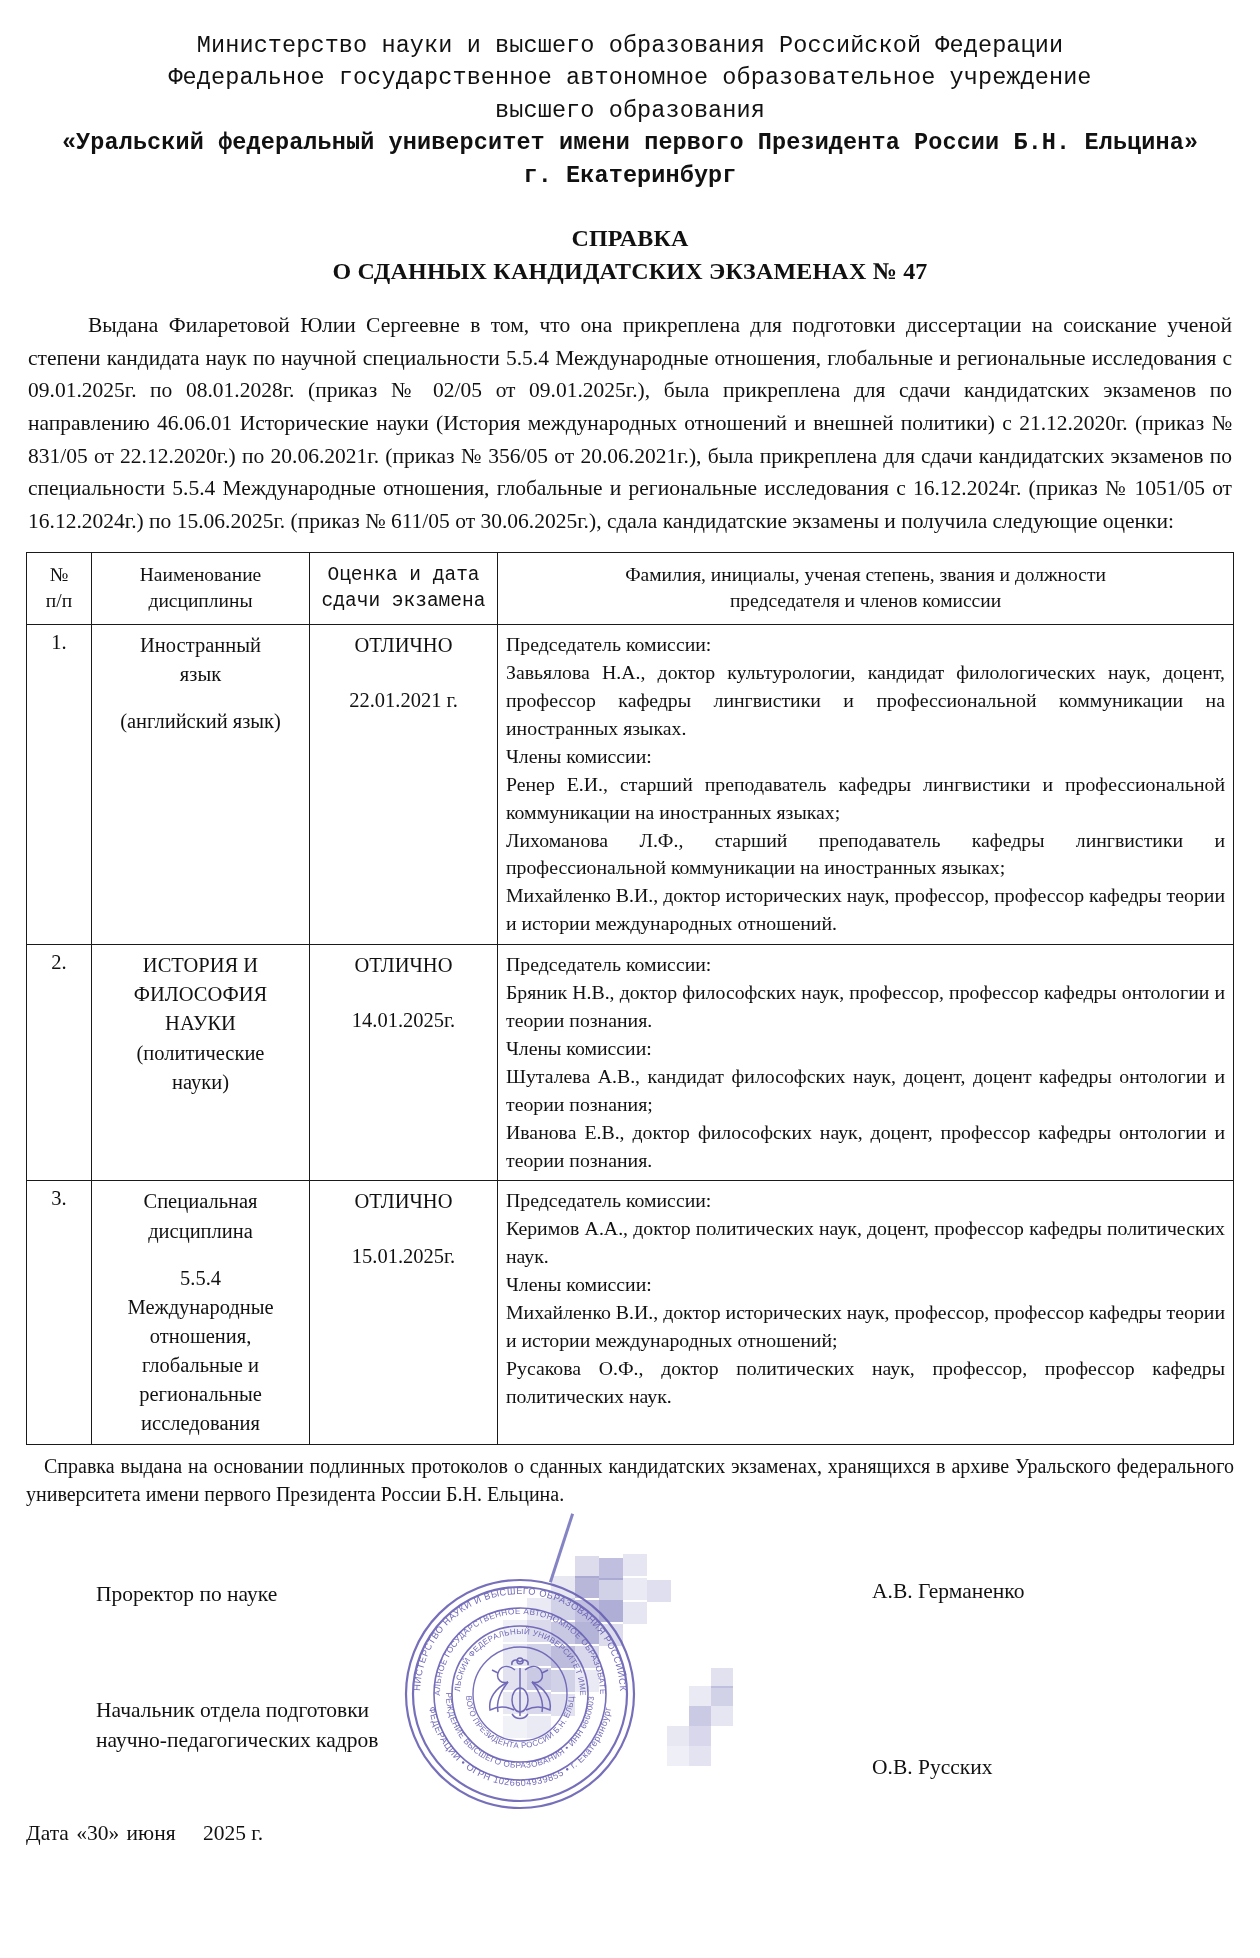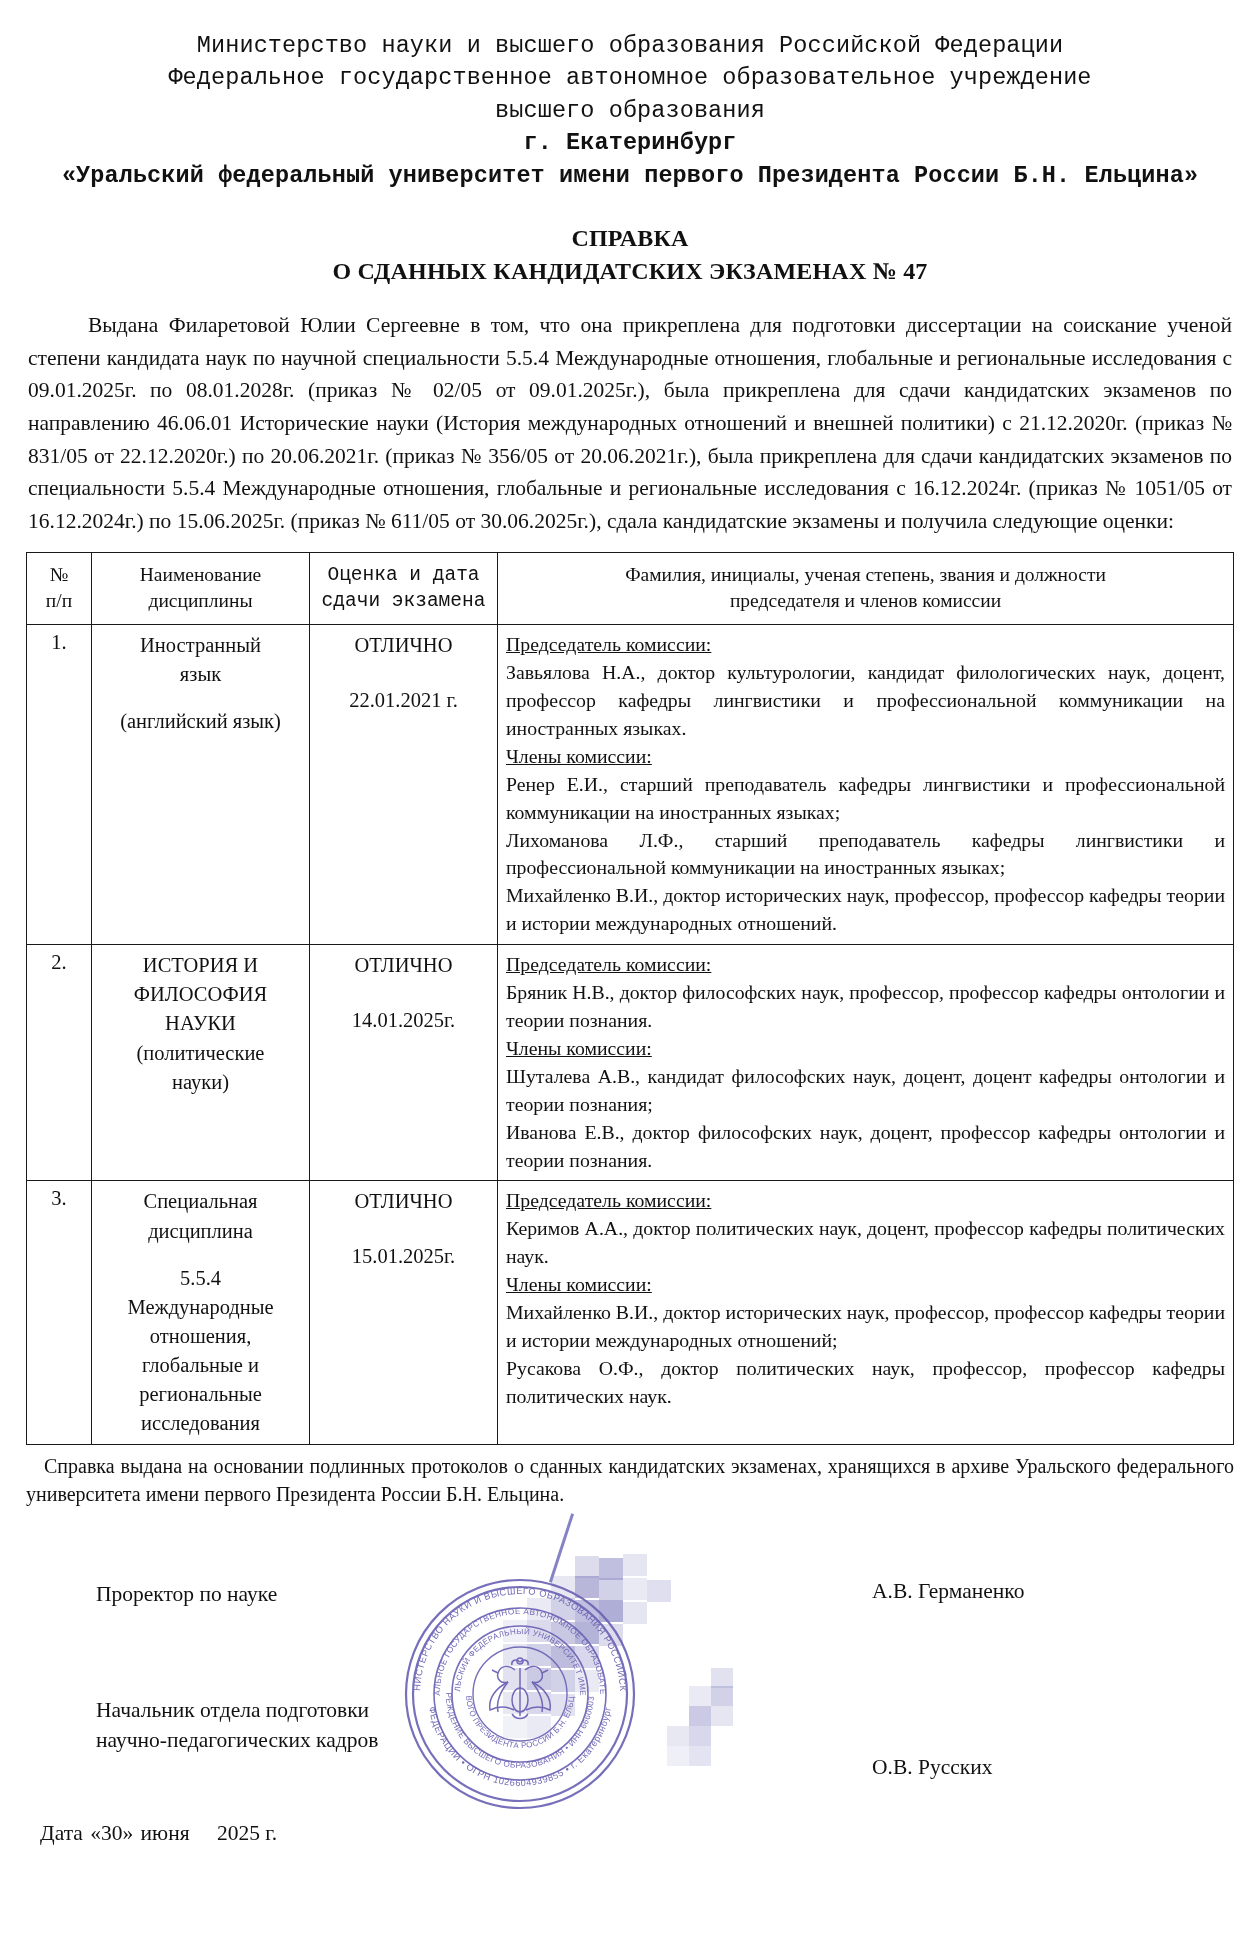--- a/index.html
+++ b/index.html
@@ -105,21 +105,20 @@
     padding-top: 36px;
   }
   .cell-mark .mark-date { display: block; margin-top: 26px; }
   .cell-comm {
     font-size: 19.8px;
     line-height: 1.41;
     text-align: justify;
     padding: 10px 10px 10px 10px;
   }
   .cell-comm .lbl {
-    text-decoration: underline;
     display: block;
     text-align: left;
   }
   .cell-comm .person {
     display: block;
     text-align: justify;
     text-align-last: left;
   }
 
   
@@ -157,21 +156,21 @@
     position: absolute;
     left: 872px;
     font-size: 21.5px;
     white-space: nowrap;
   }
   .sign-row.r1 .sign-name { top: 0px; }
   .sign-row.r2 .sign-name { top: 60px; }
 
   .date-line {
     margin-top: 10px;
-    padding-left: 40px;
+    padding-left: 26px;
     font-size: 21.5px;
   }
   .date-line .daynum { margin: 0 2px; }
   .date-line .year { margin-left: 22px; }
 
   
   .stamp-layer {
     position: absolute;
     left: 0; top: 0;
     width: 1260px;
@@ -217,22 +216,22 @@
 </style>
 </head>
 <body>
 
 <div class="page">
 
   <div class="letterhead">
     <div class="ln">Министерство науки и высшего образования Российской Федерации</div>
     <div class="ln">Федеральное государственное автономное образовательное учреждение</div>
     <div class="ln">высшего образования</div>
+    <div class="ln bold">«Уральский федеральный университет имени первого Президента России Б.Н. Ельцина»</div>
     <div class="ln bold">г. Екатеринбург</div>
-    <div class="ln bold">«Уральский федеральный университет имени первого Президента России Б.Н. Ельцина»</div>
   </div>
 
   <div class="doc-title">
     <div class="t1">СПРАВКА</div>
     <div class="t2">О СДАННЫХ КАНДИДАТСКИХ ЭКЗАМЕНАХ № 47</div>
   </div>
 
   <div class="body-text">Выдана Филаретовой Юлии Сергеевне в том, что она прикреплена для подготовки диссертации на соискание ученой степени кандидата наук по научной специальности 5.5.4 Международные отношения, глобальные и региональные исследования с 09.01.2025г. по 08.01.2028г. (приказ № 02/05 от 09.01.2025г.), была прикреплена для сдачи кандидатских экзаменов по направлению 46.06.01 Исторические науки (История международных отношений и внешней политики) с 21.12.2020г. (приказ № 831/05 от 22.12.2020г.) по 20.06.2021г. (приказ № 356/05 от 20.06.2021г.), была прикреплена для сдачи кандидатских экзаменов по специальности 5.5.4 Международные отношения, глобальные и региональные исследования с 16.12.2024г. (приказ № 1051/05 от 16.12.2024г.) по 15.06.2025г. (приказ № 611/05 от 30.06.2025г.), сдала кандидатские экзамены и получила следующие оценки:</div>
 
   <table class="exam-table">

